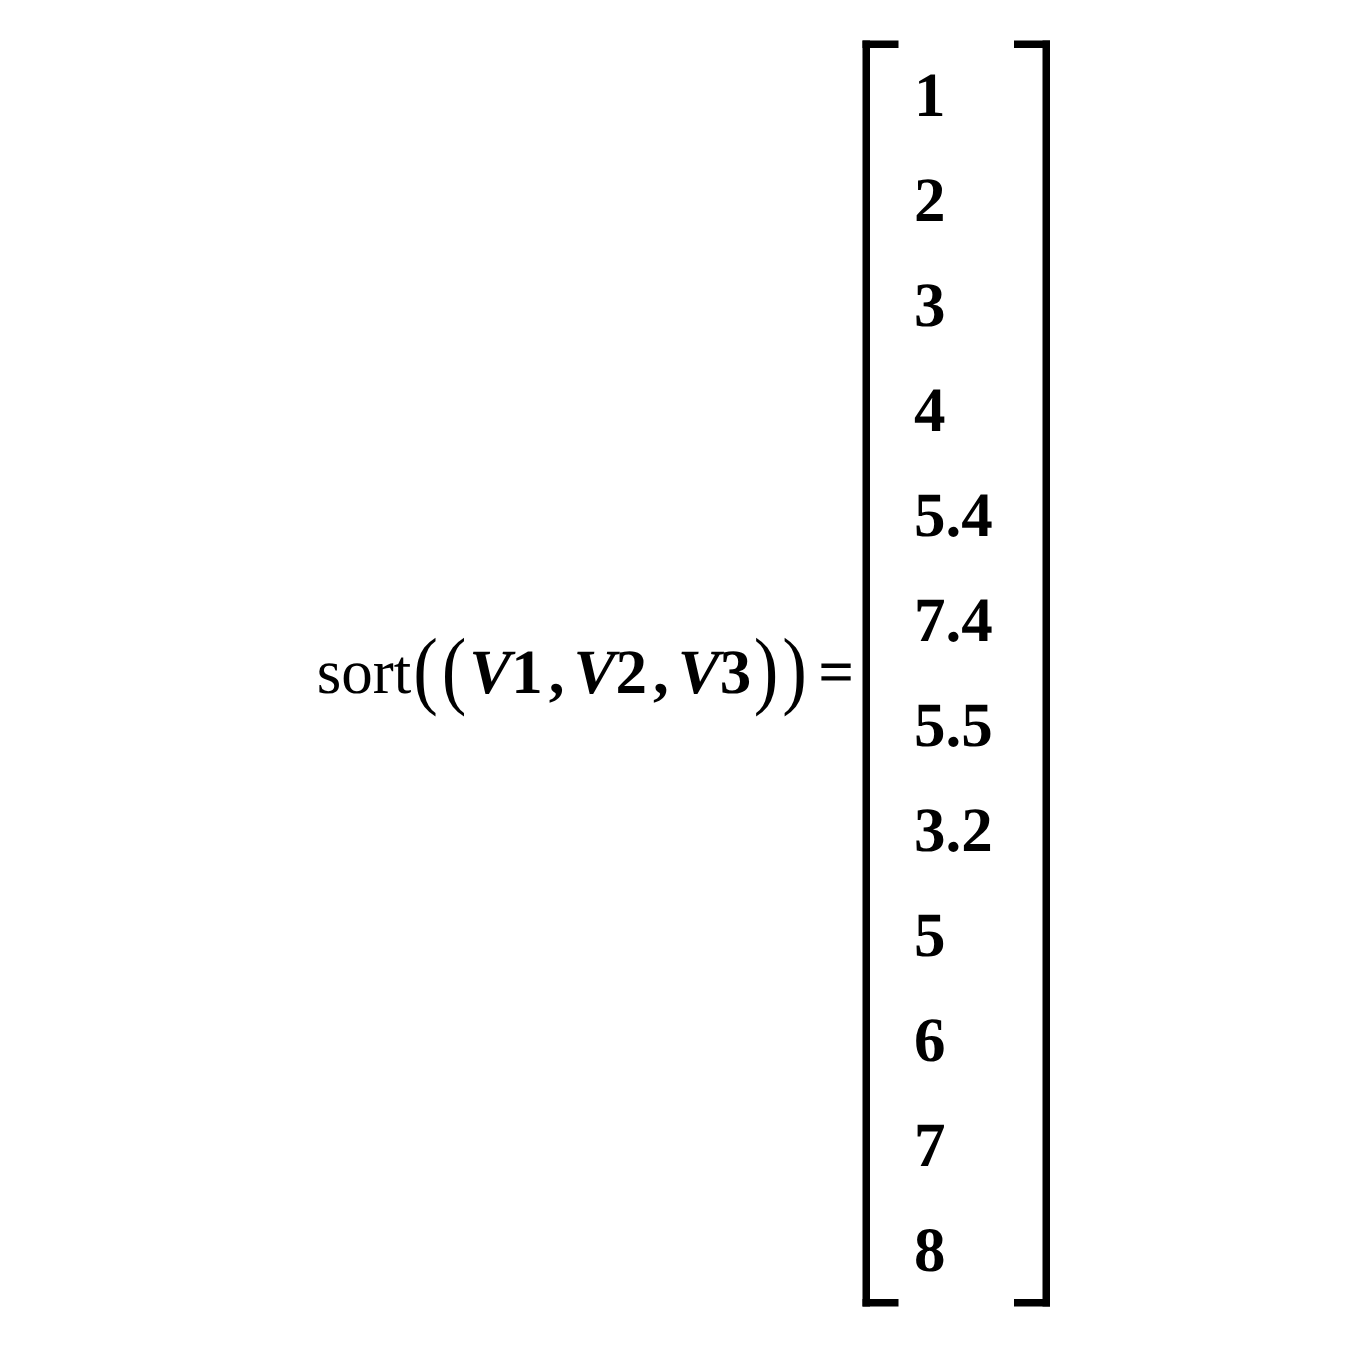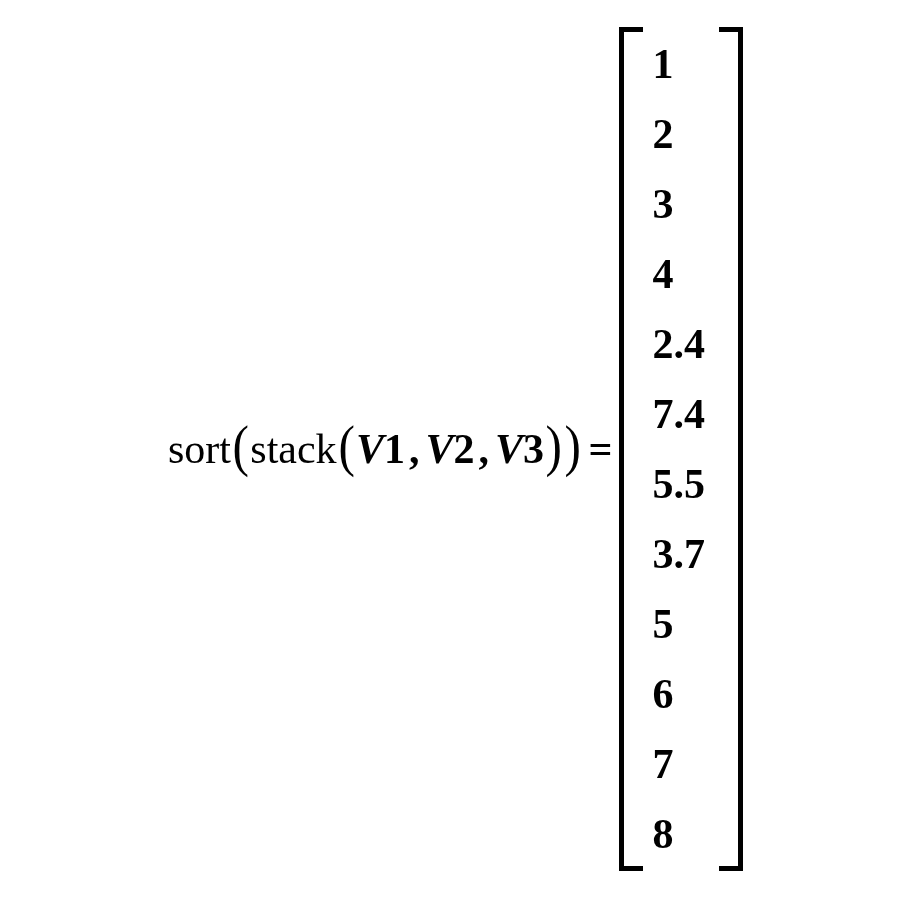--- a/index.html
+++ b/index.html
@@ -83,21 +83,20 @@
     .values .row {}
   </style>
 </head>
 <body>
 
 <div class="equation">
 
   <div class="lhs">
     <span class="func">sort</span>
     <span class="paren">(</span>
-    <span class="func">stack</span>
     <span class="paren">(</span>
 
     <span>
       <span class="italic">V</span><span class="num">1</span>
     </span>
     <span class="sep num">,</span>
 
     <span>
       <span class="italic">V</span><span class="num">2</span>
     </span>
@@ -115,24 +114,24 @@
 
   <div class="vector-wrap">
     <div class="bracket bracket-left">
         <div class="bot-tick"></div>
       </div>
     <div class="values">
       <span class="row num">1</span>
       <span class="row num">2</span>
       <span class="row num">3</span>
       <span class="row num">4</span>
-      <span class="row num">2.4</span>
+      <span class="row num">5.4</span>
       <span class="row num">7.4</span>
       <span class="row num">5.5</span>
-      <span class="row num">3.7</span>
+      <span class="row num">3.2</span>
       <span class="row num">5</span>
       <span class="row num">6</span>
       <span class="row num">7</span>
       <span class="row num">8</span>
     </div>
     <div class="bracket bracket-right">
         <div class="bot-tick"></div>
       </div>
   </div>
 

